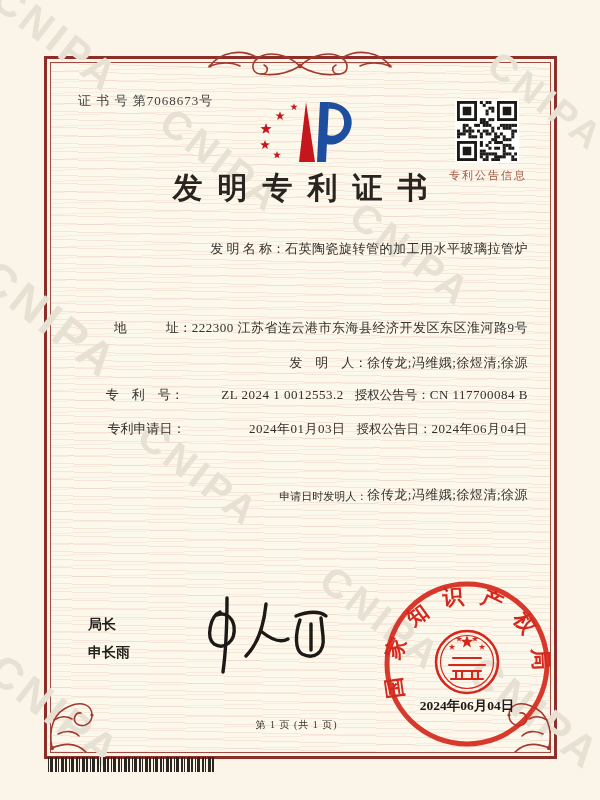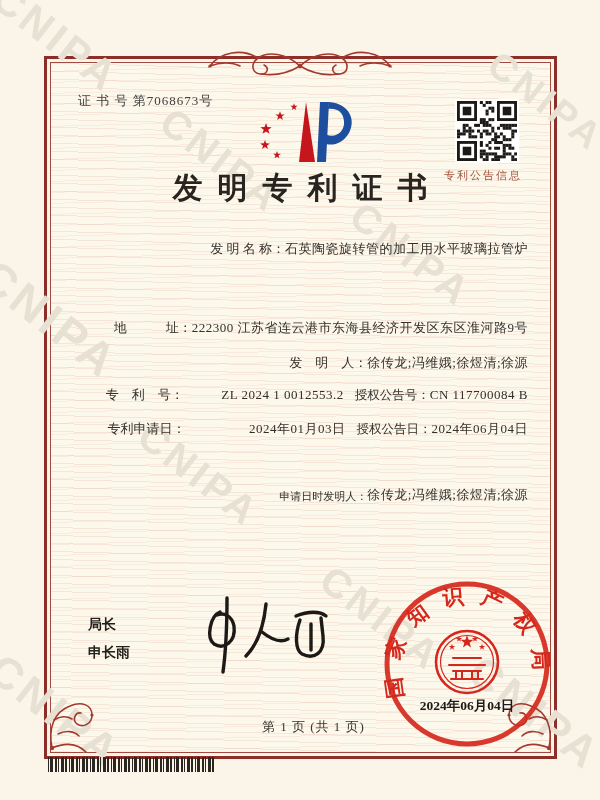--- a/index.html
+++ b/index.html
@@ -25,21 +25,21 @@
       repeating-linear-gradient(1.5deg, rgba(222,156,134,0.20) 0 1px, rgba(0,0,0,0) 1px 8px),
       repeating-linear-gradient(-1.5deg, rgba(222,156,134,0.14) 0 1px, rgba(0,0,0,0) 1px 11px),
       #fdf8ec;
   }
   .ornament{position:absolute;z-index:3;pointer-events:none;}
   
   .content{position:absolute;inset:0;z-index:4;}
   .cert-number{position:absolute;left:78px;top:92px;font-size:13px;letter-spacing:1px;color:#404040;}
   .logo{position:absolute;left:250px;top:98px;}
   .qr-box{position:absolute;left:455px;top:99px;width:64px;height:64px;background:#fff;padding:2px;box-sizing:border-box;}
-  .qr-label{position:absolute;left:444px;top:168px;width:88px;text-align:left;font-size:11px;letter-spacing:2px;color:#a2543f;}
+  .qr-label{position:absolute;left:444px;top:168px;width:88px;text-align:center;font-size:11px;letter-spacing:2px;color:#a2543f;}
   .title{
     position:absolute;left:0;top:168px;width:600px;text-align:center;
     font-size:30px;font-weight:700;letter-spacing:15px;text-indent:15px;color:#282420;
   }
   .row{position:absolute;left:78px;width:450px;font-size:13px;white-space:nowrap;text-align:right;}
   .lbl{display:inline-block;width:92px;white-space:pre;vertical-align:bottom;}
   .lbl.small{font-size:11px;}
   .val{letter-spacing:0.5px;}
   .val.fixed{display:inline-block;width:160px;}
   .lbl2{display:inline-block;width:86px;white-space:pre;font-size:12.5px;}
@@ -47,21 +47,21 @@
   .r4{top:386px}.r5{top:420px}.r6{top:454px}.r7{top:486px}
   .statement{
     position:absolute;left:68px;top:534px;width:466px;margin:0;
     font-size:12px;font-style:italic;line-height:1.95;
     text-indent:2em;text-align:justify;color:#33302b;
   }
   .signer{position:absolute;left:88px;font-family:"Liberation Sans","DejaVu Sans",sans-serif;font-weight:700;font-size:14px;color:#24211d;}
   .signer.t{top:616px}.signer.n{top:644px}
   .signature{position:absolute;left:182px;top:592px;}
   .seal{position:absolute;left:381px;top:578px;}
-  .footer{position:absolute;left:63px;top:718px;width:501px;text-align:center;font-size:13px;color:#3a342c;letter-spacing:1px;}
+  .footer{position:absolute;left:46px;top:718px;width:501px;text-align:center;font-size:10px;color:#3a342c;letter-spacing:1px;}
   .barcode{position:absolute;left:48px;top:757px;height:15px;display:flex;align-items:stretch;z-index:4;}
   .barcode span{display:block;background:#2a2622;}
 </style>
 </head>
 <body>
 
 <div class="page">
 
   <div class="frame-bg"></div>
 

